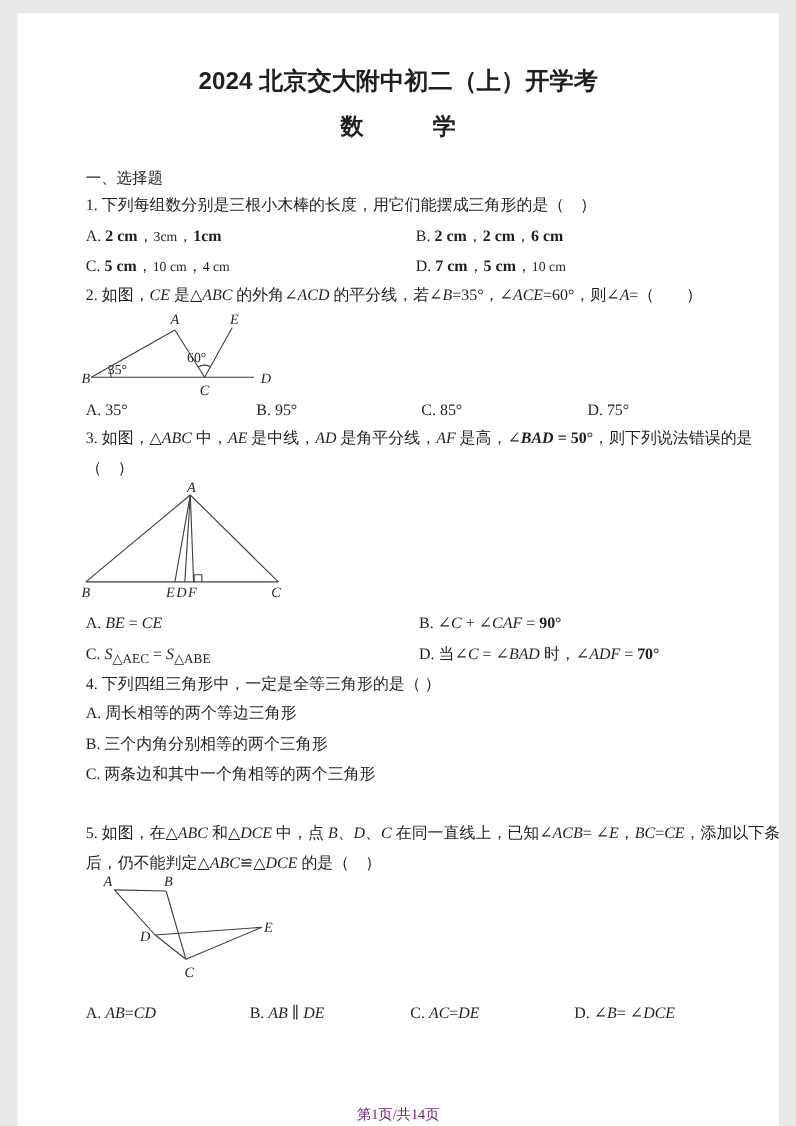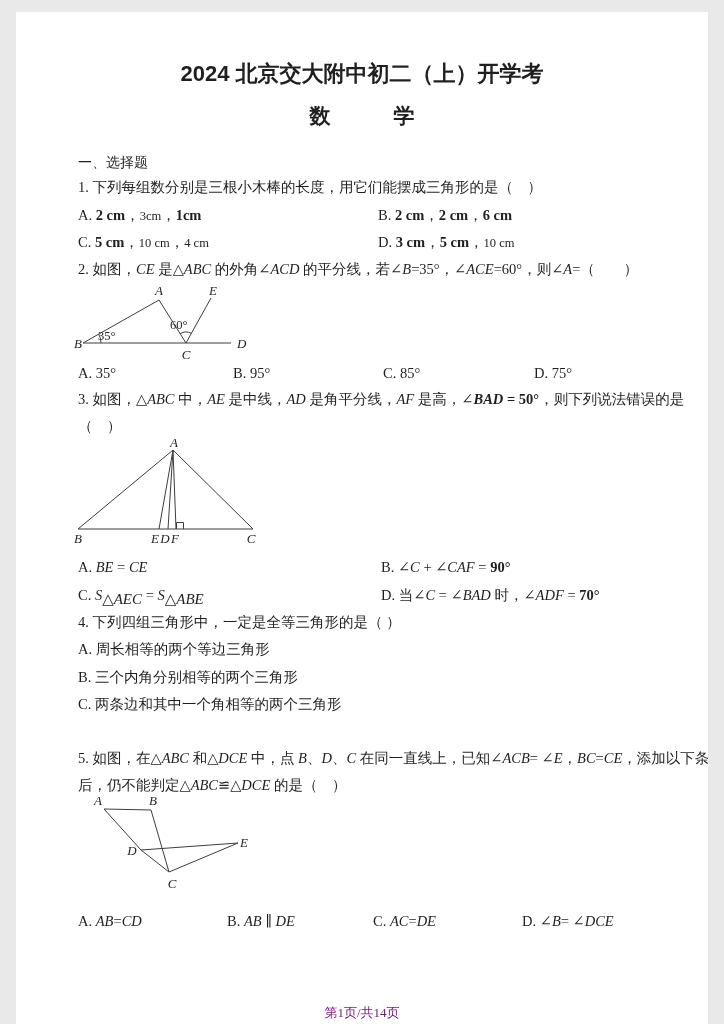--- a/index.html
+++ b/index.html
@@ -12,41 +12,41 @@
   .ln{position:absolute;white-space:nowrap;}
   .t-center{left:0;width:100%;text-align:center;}
   .title{font-family:"Liberation Sans","DejaVu Sans",sans-serif;font-weight:bold;font-size:22px;}
   .subject{font-family:"Liberation Sans","DejaVu Sans",sans-serif;font-weight:bold;font-size:21px;}
   .section{font-size:14px;}
   .footer{font-size:13px;color:#701a75;}
   .i{font-style:italic;}
   .b{font-weight:bold;}
   .bi{font-weight:bold;font-style:italic;}
   .sm{font-size:12.5px;}
-  .sub{font-size:15px;vertical-align:-4px;font-style:italic;}
+  .sub{font-size:12px;vertical-align:-4px;}
   svg{position:absolute;overflow:visible;}
   svg text{font-family:"Liberation Serif","DejaVu Serif",serif;font-style:italic;font-size:13px;fill:#1f1f1f;}
   svg text.deg{font-style:normal;font-size:12.5px;}
   svg path, svg line, svg polyline{stroke:#3d3d3d;stroke-width:1;fill:none;}
 </style>
 </head>
 <body>
 
 <div class="page">
 
   <div class="ln t-center title" style="top:52px;">2024 北京交大附中初二（上）开学考</div>
   <div class="ln t-center subject" style="top:94px;">数　　　学</div>
 
   <div class="ln section" style="left:62px;top:141px;">一、选择题</div>
 
   <div class="ln" style="left:62px;top:165px;text-align:center;"><span>1. 下列每组数分别是三根小木棒的长度，用它们能摆成三角形的是（　）</span></div>
   <div class="ln" style="left:62px;top:193px;"><span>A. </span><span class="b">2 cm</span><span>，</span><span class="sm">3cm</span><span>，</span><span class="b">1cm</span></div>
   <div class="ln" style="left:362px;top:193px;"><span>B. </span><span class="b">2 cm</span><span>，</span><span class="b">2 cm</span><span>，</span><span class="b">6 cm</span></div>
   <div class="ln" style="left:62px;top:220px;"><span>C. </span><span class="b">5 cm</span><span>，</span><span class="sm">10 cm</span><span>，</span><span class="sm">4 cm</span></div>
-  <div class="ln" style="left:362px;top:220px;"><span>D. </span><span class="b">3 cm</span><span>，</span><span class="b">5 cm</span><span>，</span><span class="sm">10 cm</span></div>
+  <div class="ln" style="left:362px;top:220px;"><span>D. </span><span class="b">7 cm</span><span>，</span><span class="b">5 cm</span><span>，</span><span class="sm">10 cm</span></div>
 
   <div class="ln" style="left:62px;top:247px;"><span>2. 如图，</span><span class="i">CE</span><span> 是△</span><span class="i">ABC</span><span> 的外角∠</span><span class="i">ACD</span><span> 的平分线，若∠</span><span class="i">B</span><span>=35°，∠</span><span class="i">ACE</span><span>=60°，则∠</span><span class="i">A</span><span>=（　　）</span></div>
 
   <svg style="left:57px;top:272px;" width="240" height="80" viewBox="0 0 240 80">
     <path d="M10 59 H158"></path>
     <path d="M10 59 L86 16"></path>
     <path d="M86 16 L113 59"></path>
     <path d="M113 59 L138 14"></path>
     <path d="M28 59 A 18 18 0 0 0 25.7 50.1"></path>
     <path d="M107.2 49.7 A 11 11 0 0 1 118.4 49.4"></path>

